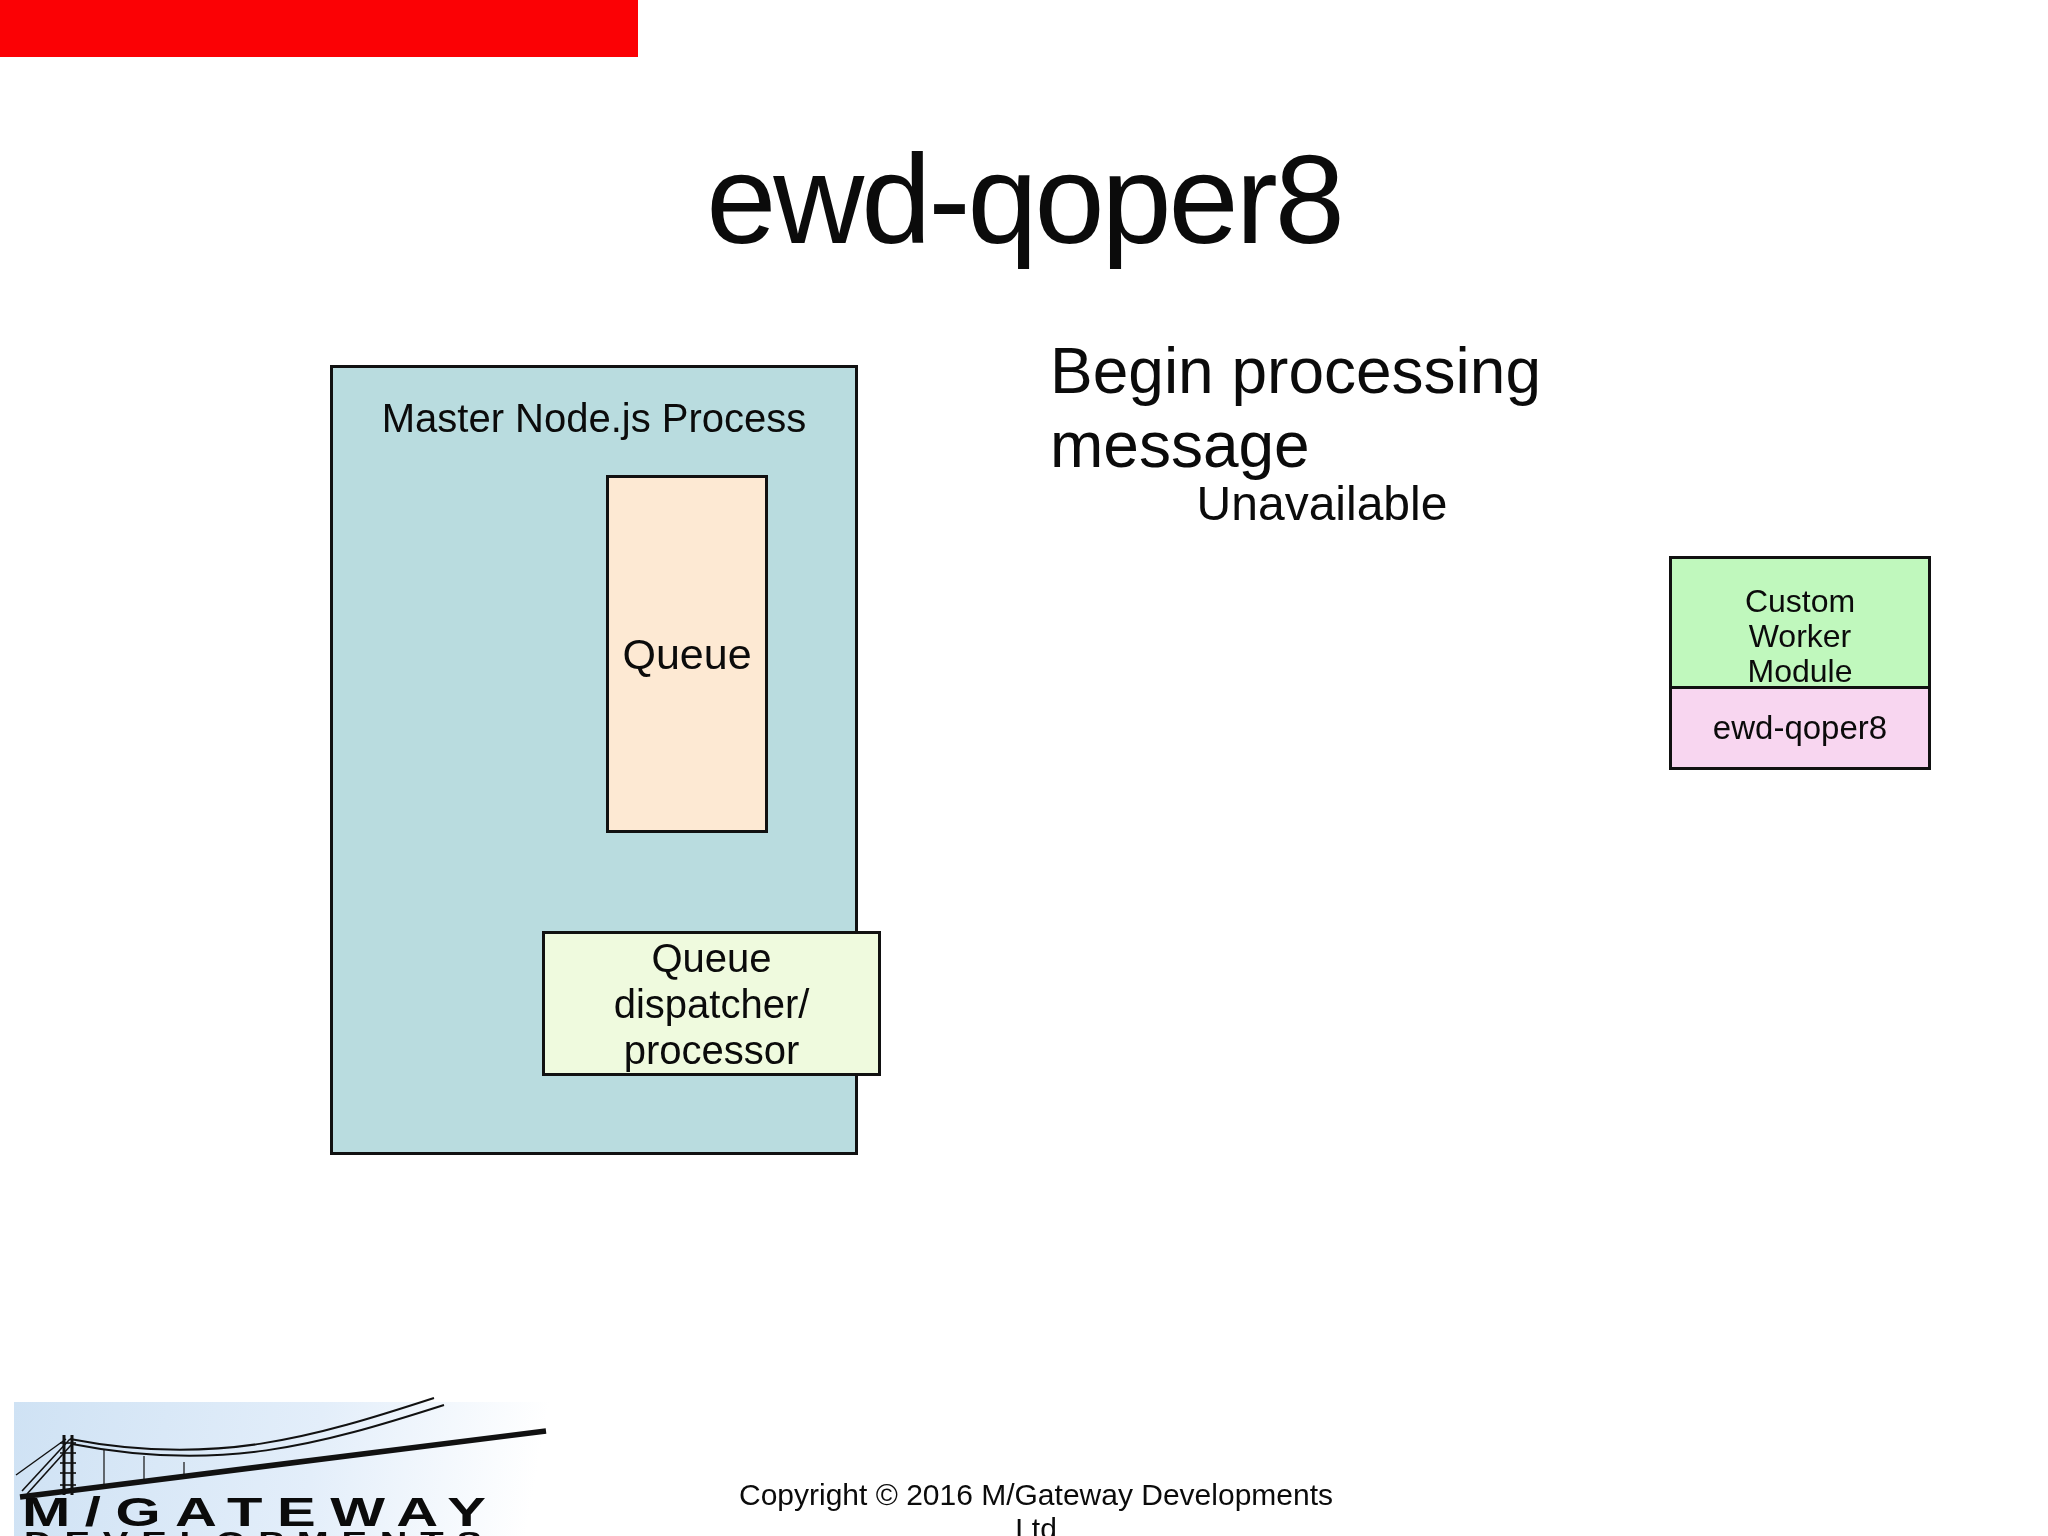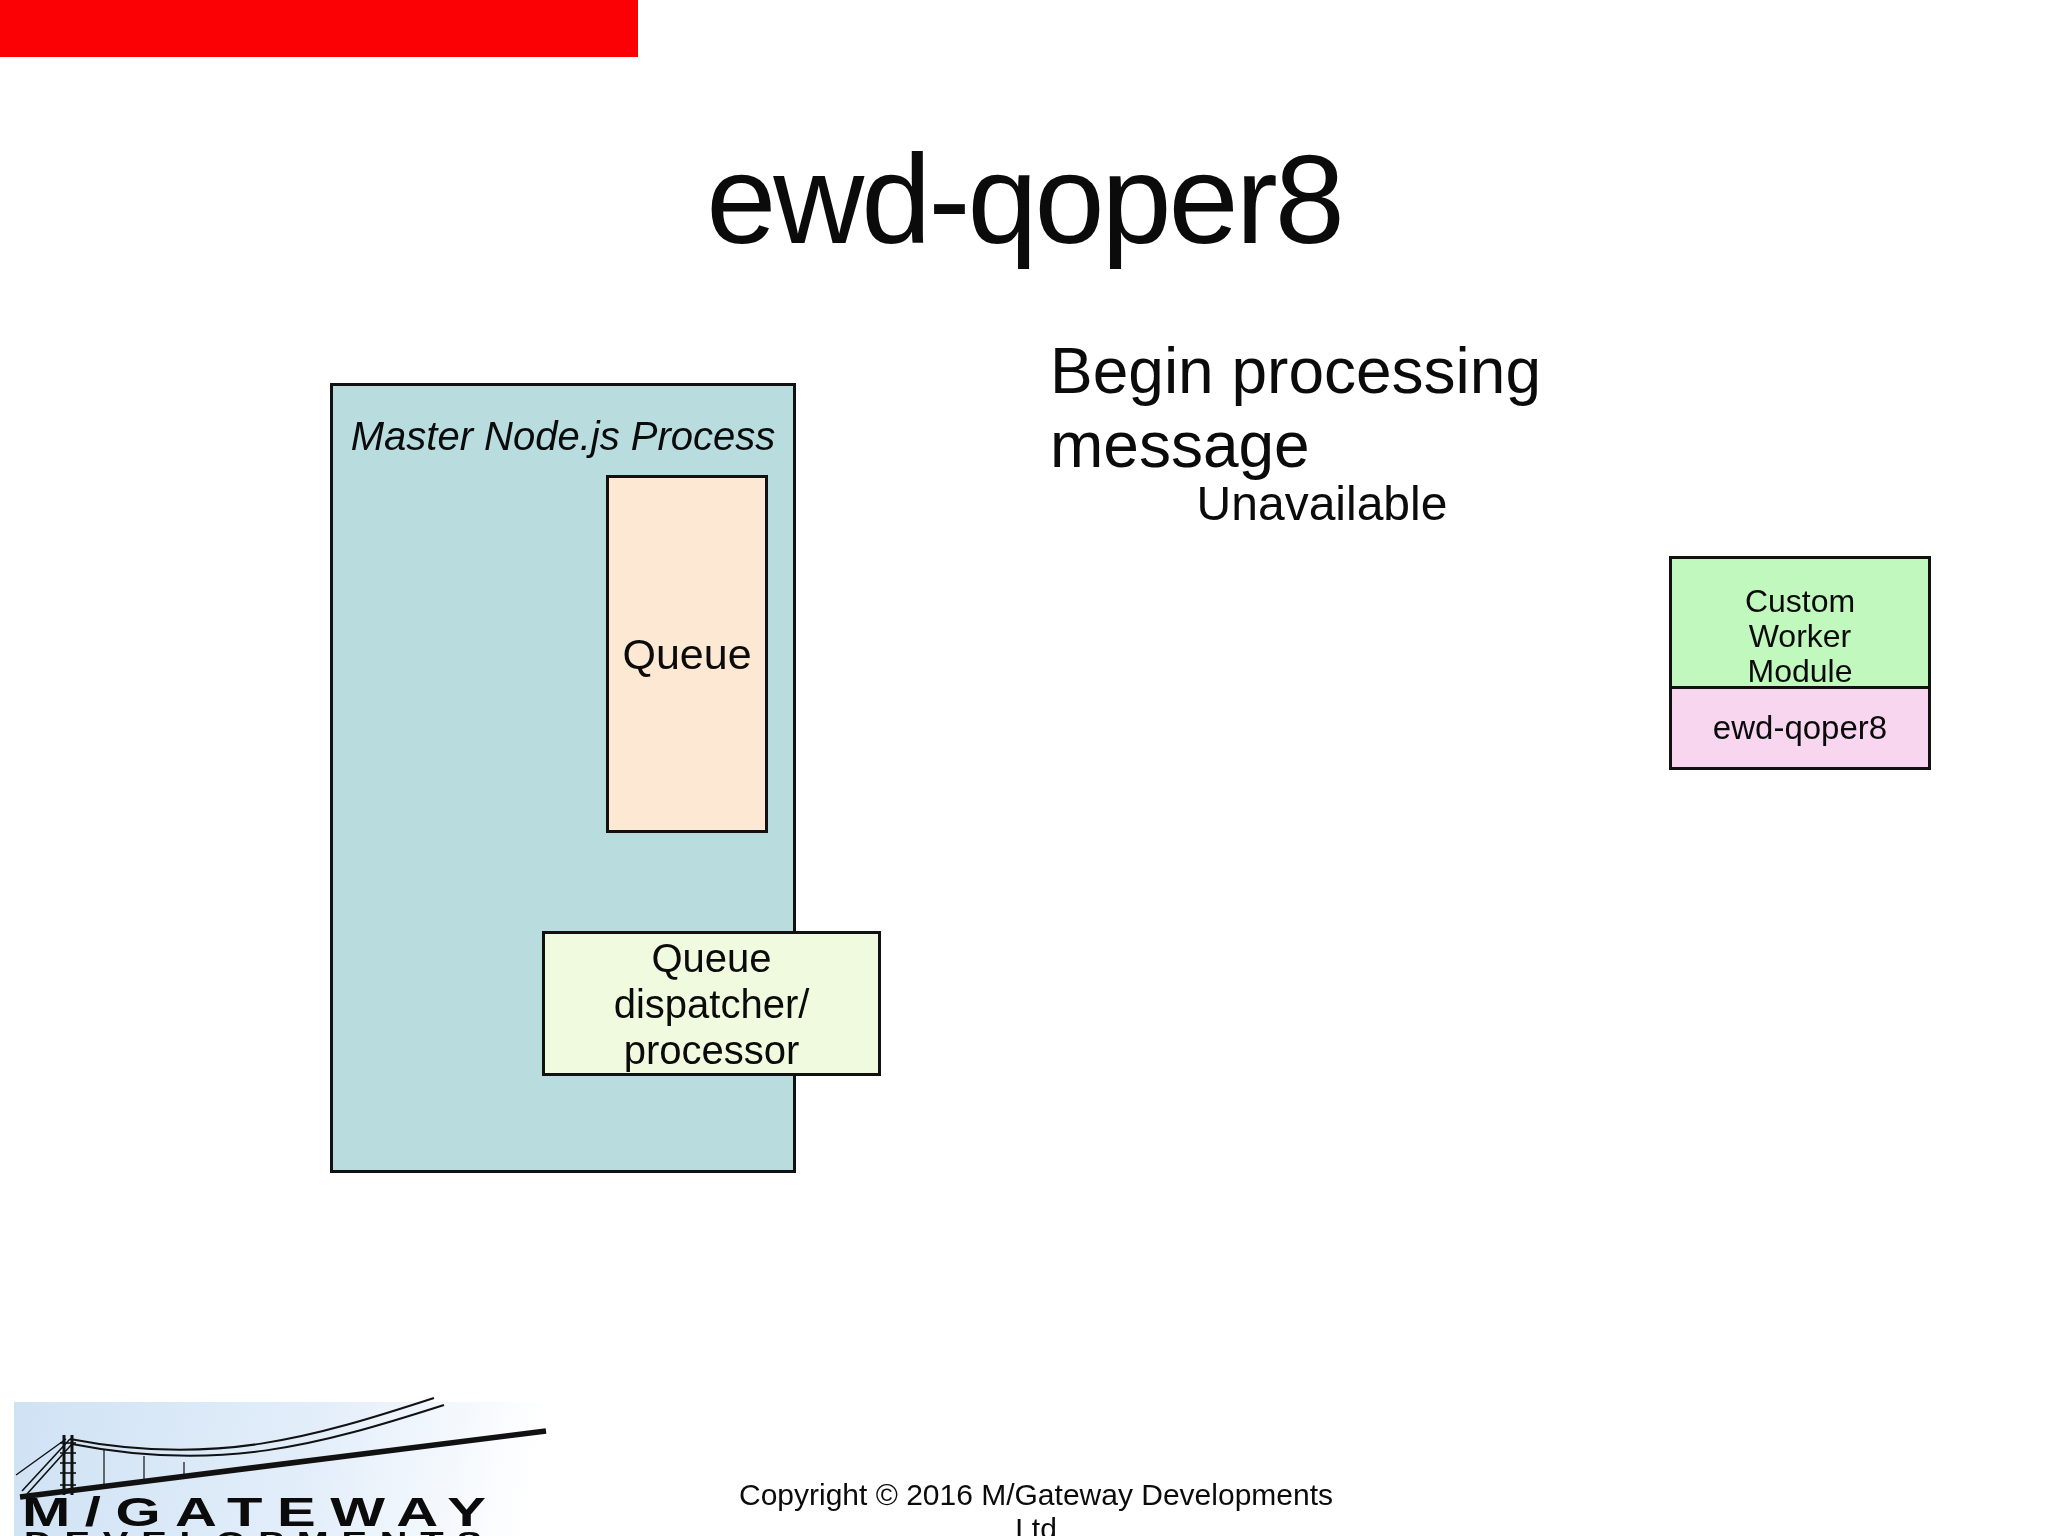--- a/index.html
+++ b/index.html
@@ -11,22 +11,22 @@
   .abs{position:absolute;}
   
   #progress-bar{left:0;top:0;width:638px;height:57px;background:var(--progress_bar);}
   
   #title{left:0;top:118px;width:2048px;text-align:center;
          font-size:126px;letter-spacing:-3px;line-height:1.3;}
   
   #begin-label{left:1050px;top:334px;width:740px;font-size:64px;}
   #unavailable-label{left:1072px;top:476px;width:500px;text-align:center;font-size:48px;}
   
-  #master-box{left:330px;top:383px;width:466px;height:790px;
-              background:var(--master_bg);border:3px solid var(--border);box-sizing:border-box;font-style:italic;}
+  #master-box{left:330px;top:365px;width:528px;height:790px;
+              background:var(--master_bg);border:3px solid var(--border);box-sizing:border-box;}
   #master-label{width:100%;text-align:center;padding-top:28px;font-size:40px;}
   #queue-box{left:606px;top:475px;width:162px;height:358px;background:var(--queue_bg);
              border:3px solid var(--border);box-sizing:border-box;
              display:flex;align-items:center;justify-content:center;font-size:43px;}
   #processor-box{left:542px;top:931px;width:339px;height:145px;background:var(--processor_bg);
              border:3px solid var(--border);box-sizing:border-box;
              display:flex;flex-direction:column;align-items:center;justify-content:center;
              font-size:40px;line-height:46px;text-align:center;}
   
   #worker-box{left:1032px;top:556px;width:640px;height:214px;background:var(--worker_bg);

